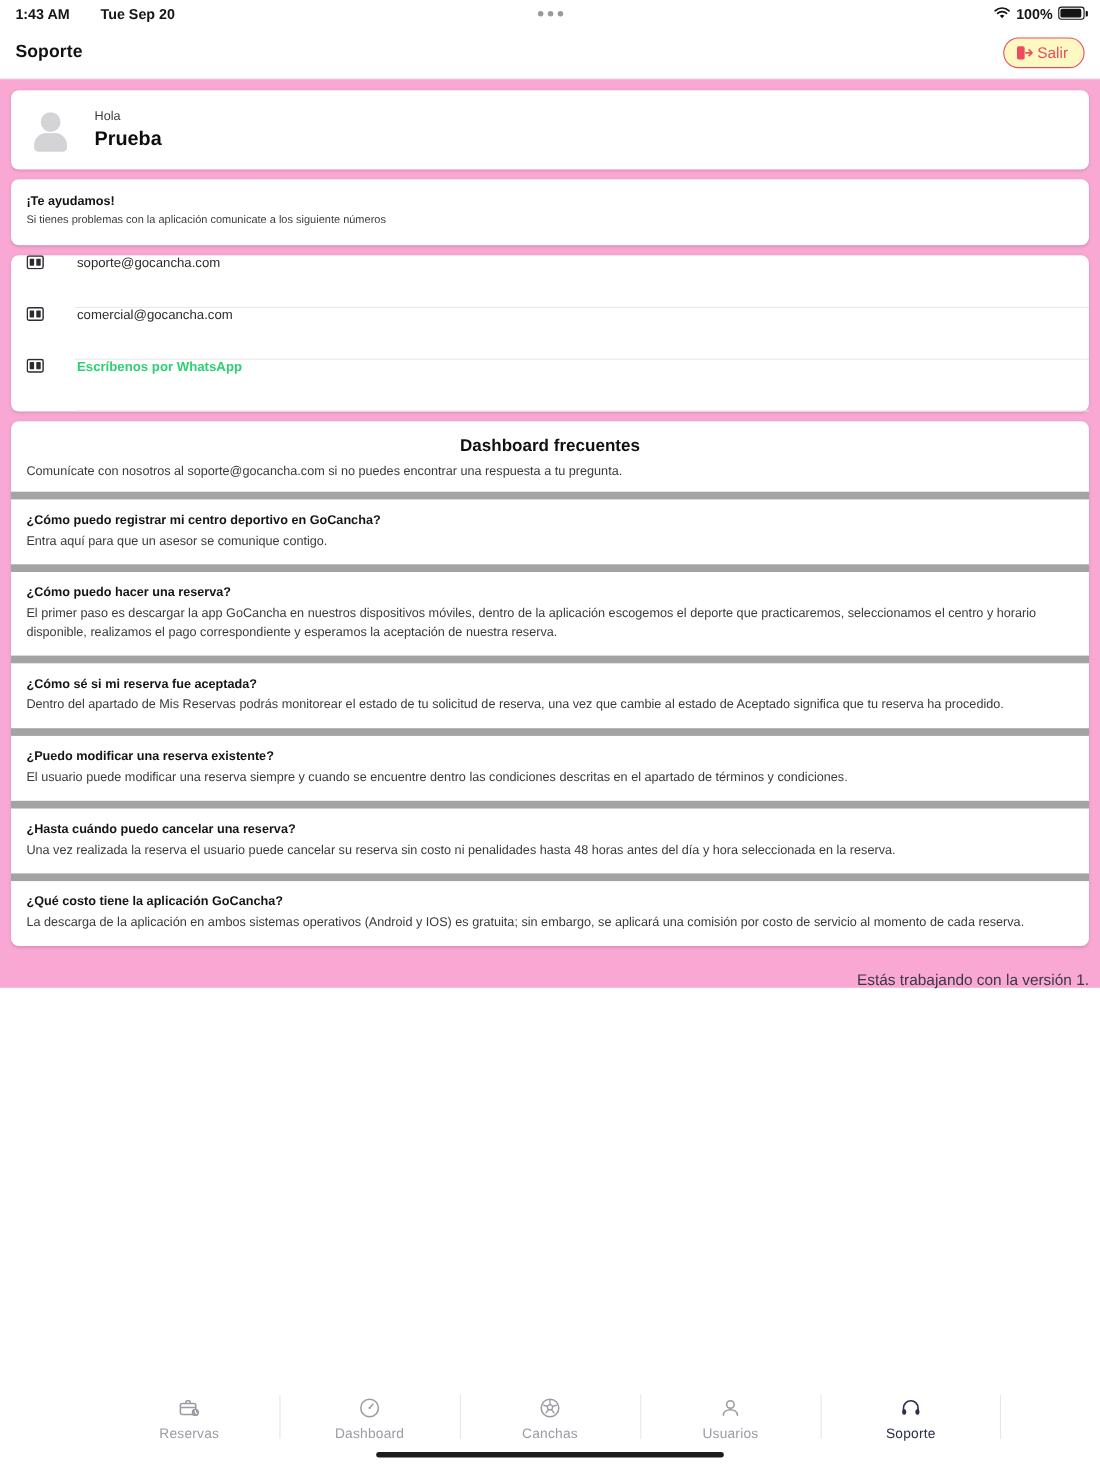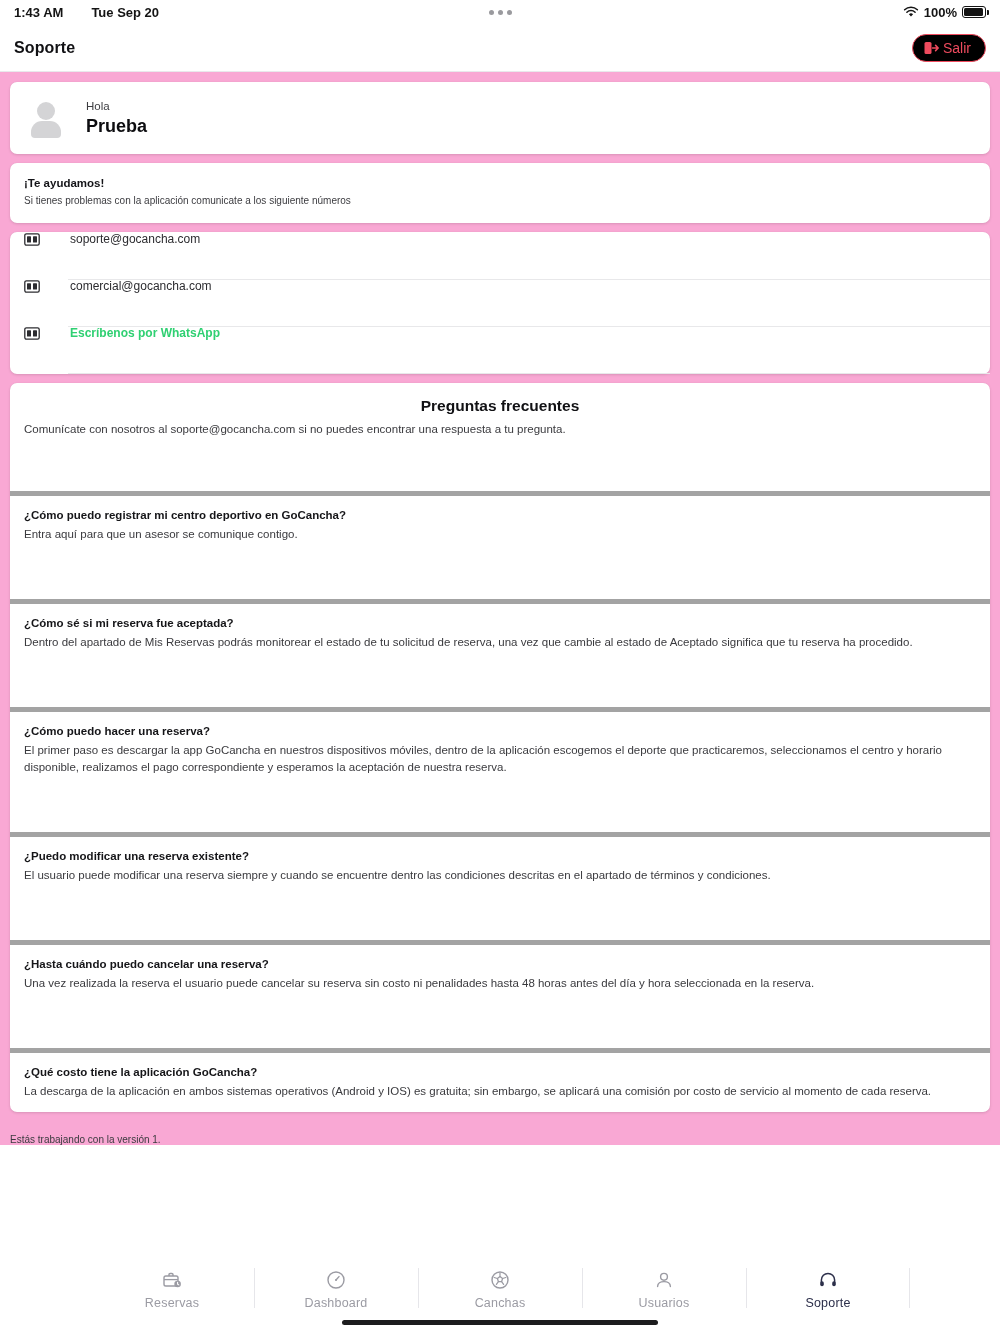--- a/index.html
+++ b/index.html
@@ -41,21 +41,21 @@
     border-bottom: 1px solid #e9e9ec;
   }
   .nav-title { font-size: 16px; font-weight: 700; color: #111114; letter-spacing: .1px; }
   .salir-btn {
     margin-left: auto;
     display: flex; align-items: center; gap: 4px;
     border: 1.6px solid #ef4b5e;
     border-radius: 18px;
     padding: 5px 14px 5px 11px;
     color: #ef4b5e; font-size: 14px; font-weight: 500;
-    background: #000000; cursor: pointer;
+    background: #fef9c3; cursor: pointer;
   }
   .logout-ico { width: 15px; height: 14px; position: relative; display: block; }
 
   
   .page { background: #f9a8d4; padding: 10px 10px 0 10px; }
 
   .card {
     background: #ffffff;
     border-radius: 7px;
     box-shadow: 0 1px 3px rgba(0,0,0,.13), 0 0 1px rgba(0,0,0,.06);
@@ -91,25 +91,25 @@
   }
   .c-ico { width: 16px; height: 13px; margin-right: 30px; flex: none; position: relative; }
   .c-text { font-size: 12px; color: #2c2c30; }
   .c-text.wa { color: #2fd072; font-weight: 700; }
 
   
   .faq { padding: 0; }
   .faq-head { text-align: center; font-size: 15.5px; font-weight: 700; color: #111114;
               padding: 14px 0 8px 0; }
   .faq-intro { font-size: 11.5px; color: #3a3a3e; padding: 0 14px 12px 14px; }
-  .faq-item { padding: 11px 14px 12px 14px; border-top: 5px solid #a3a3a3; margin-top: 44px; }
+  .faq-item { padding: 11px 14px 12px 14px; border-top: 7px solid #a3a3a3; }
   .faq-q { font-size: 11.5px; font-weight: 700; color: #151518; line-height: 17px; }
   .faq-a { font-size: 11.5px; color: #3a3a3e; line-height: 17px; margin-top: 2px; }
 
-  .version { text-align: left; font-size: 10px; color: #3a3a3e; padding: 13px 0 0 0; }
+  .version { text-align: right; font-size: 14px; color: #3a3a3e; padding: 13px 0 0 0; }
 
   
   .tabbar {
     position: absolute; left: 0; right: 0; bottom: 0;
     height: 72px; background: #ffffff;
     display: flex; align-items: flex-start;
     padding: 0 90px;
   }
   .tab {
     flex: 1; height: 52px; padding-top: 8px;
@@ -217,34 +217,34 @@
           <rect x="0.8" y="0.8" width="14.4" height="11.4" rx="1.6" stroke="#2c2c30" stroke-width="1.3" fill="none"></rect>
           <rect x="3" y="3.2" width="4" height="6.4" rx="0.6" fill="#2c2c30"></rect>
           <rect x="9" y="3.2" width="4" height="6.4" rx="0.6" fill="#2c2c30"></rect>
         </svg>
       </span>
       <span class="c-text wa">Escríbenos por WhatsApp</span>
     </div>
   </div>
 
   <div class="card faq">
-    <div class="faq-head">Preguntas frecuentes</div>
+    <div class="faq-head">Dashboard frecuentes</div>
     <div class="faq-intro">Comunícate con nosotros al soporte@gocancha.com si no puedes encontrar una respuesta a tu pregunta.</div>
 
     <div class="faq-item">
       <div class="faq-q">¿Cómo puedo registrar mi centro deportivo en GoCancha?</div>
       <div class="faq-a">Entra aquí para que un asesor se comunique contigo.</div>
     </div>
     <div class="faq-item">
+      <div class="faq-q">¿Cómo puedo hacer una reserva?</div>
+      <div class="faq-a">El primer paso es descargar la app GoCancha en nuestros dispositivos móviles, dentro de la aplicación escogemos el deporte que practicaremos, seleccionamos el centro y horario disponible, realizamos el pago correspondiente y esperamos la aceptación de nuestra reserva.</div>
+    </div>
+    <div class="faq-item">
       <div class="faq-q">¿Cómo sé si mi reserva fue aceptada?</div>
       <div class="faq-a">Dentro del apartado de Mis Reservas podrás monitorear el estado de tu solicitud de reserva, una vez que cambie al estado de Aceptado significa que tu reserva ha procedido.</div>
-    </div>
-    <div class="faq-item">
-      <div class="faq-q">¿Cómo puedo hacer una reserva?</div>
-      <div class="faq-a">El primer paso es descargar la app GoCancha en nuestros dispositivos móviles, dentro de la aplicación escogemos el deporte que practicaremos, seleccionamos el centro y horario disponible, realizamos el pago correspondiente y esperamos la aceptación de nuestra reserva.</div>
     </div>
     <div class="faq-item">
       <div class="faq-q">¿Puedo modificar una reserva existente?</div>
       <div class="faq-a">El usuario puede modificar una reserva siempre y cuando se encuentre dentro las condiciones descritas en el apartado de términos y condiciones.</div>
     </div>
     <div class="faq-item">
       <div class="faq-q">¿Hasta cuándo puedo cancelar una reserva?</div>
       <div class="faq-a">Una vez realizada la reserva el usuario puede cancelar su reserva sin costo ni penalidades hasta 48 horas antes del día y hora seleccionada en la reserva.</div>
     </div>
     <div class="faq-item">

